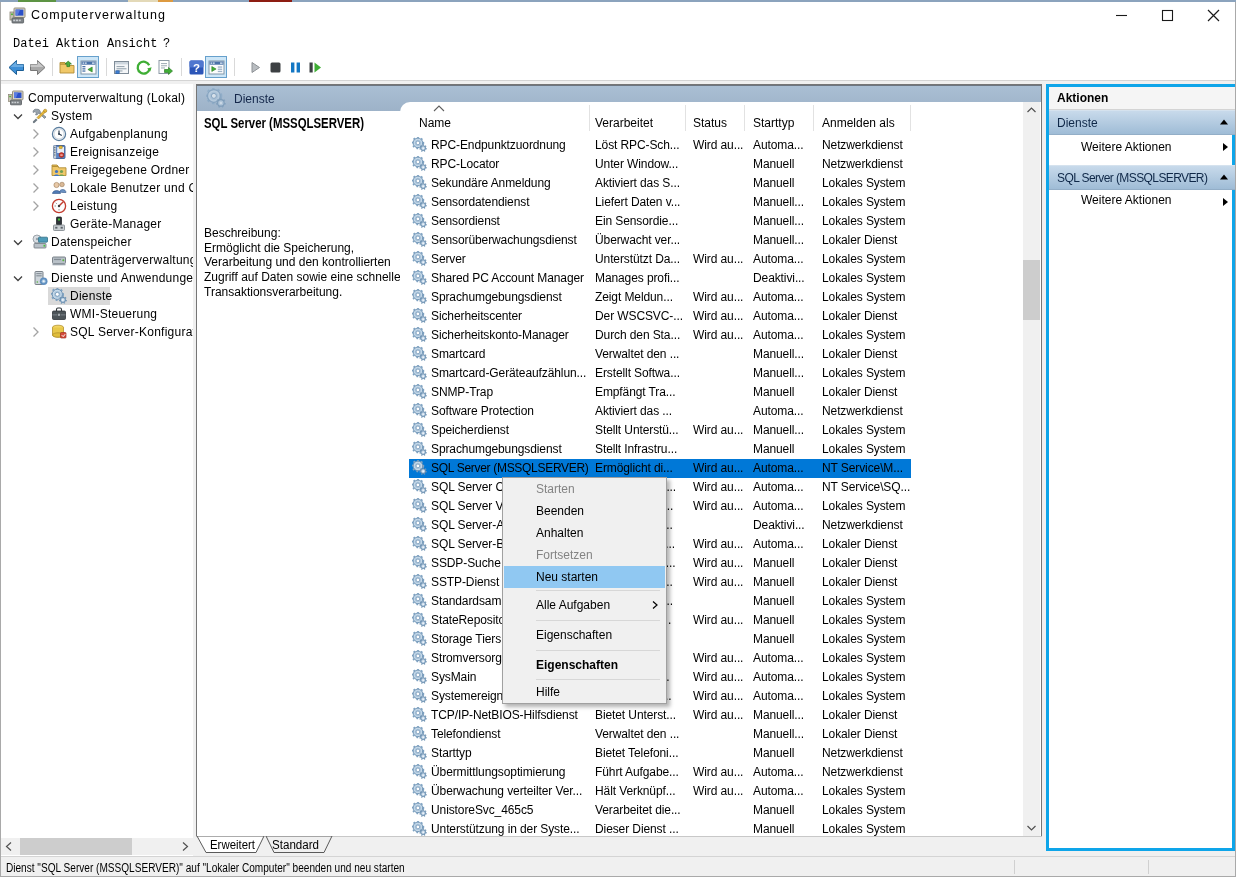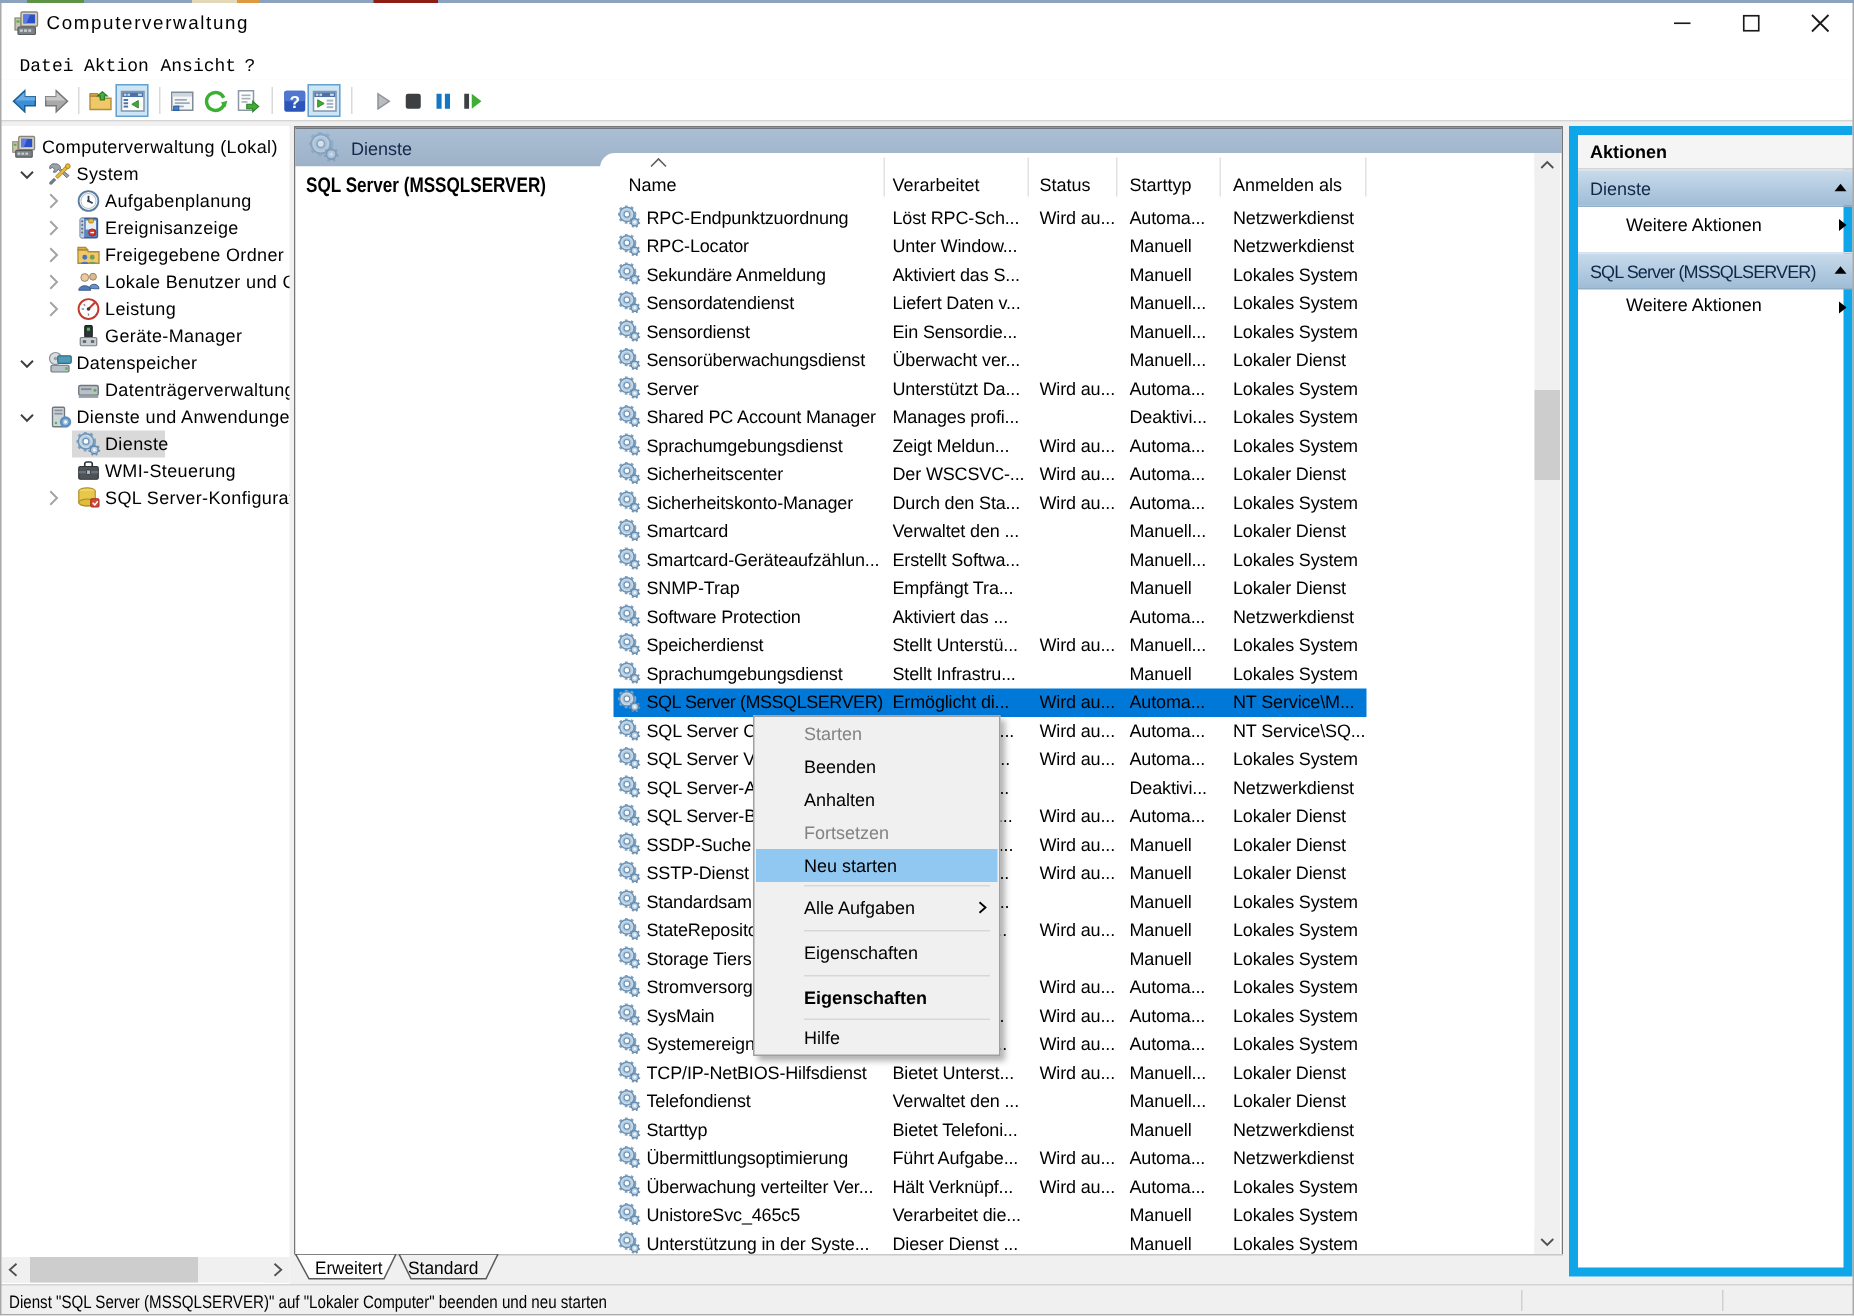--- a/index.html
+++ b/index.html
@@ -25,21 +25,21 @@
 .colhdr { position:absolute; top:14px; color:#000; }
 .colsep { position:absolute; top:3px; width:1px; height:26px; background:#e2e2e2; }
 .lrow { position:absolute; left:0; width:641px; height:19px; line-height:19px; white-space:nowrap; }
 .lcell { position:absolute; top:0; height:19px; overflow:hidden; white-space:nowrap; letter-spacing:-0.1px; }
 .selbg { position:absolute; left:9px; top:0; width:502px; height:19px; background:#0078d7; }
 .vsb { position:absolute; left:623px; top:0; width:17px; height:734px; background:#f0f0f0; }
 .vsbthumb { position:absolute; left:0; top:158px; width:17px; height:60px; background:#cdcdcd; }
 .sbtn { position:absolute; width:17px; height:17px; background:#f0f0f0; }
 .hsb { position:absolute; left:0px; top:754px; width:192px; height:17px; background:#f0f0f0; }
 .hsbthumb { position:absolute; left:19px; top:0; width:112px; height:17px; background:#cdcdcd; }
-.actions { left:1046px; top:84px; width:189px; height:767px; background:#fff; border:6px solid #0ea5e9; }
+.actions { left:1046px; top:84px; width:189px; height:767px; background:#fff; border:3px solid #0ea5e9; }
 .acthdr { position:absolute; left:0; top:0; width:187px; height:23px; background:#f5f5f5; border-bottom:1px solid #d4d4d4; font-weight:bold; line-height:22px; padding-left:8px; }
 .actbar { position:absolute; left:0; width:187px; height:25px; background:linear-gradient(#c8daeb,#9fbcd6); color:#0f2848; line-height:24px; padding-left:8px; border-top:1px solid #d5e2ee; border-bottom:1px solid #93aec7; }
 .actrow { position:absolute; left:0; width:187px; height:24px; line-height:24px; padding-left:32px; }
 .statusbar { left:0; top:856px; width:1236px; height:21px; background:#f0f0f0; border-top:1px solid #d4d4d4; }
 .menu { left:502px; top:477px; width:165px; height:227px; background:#f0f0f0; border:1px solid #a0a0a0; box-shadow:3px 3px 4px rgba(0,0,0,0.30); z-index:50; }
 .mitem { position:absolute; left:1px; width:161px; height:22px; line-height:22px; padding-left:32px; }
 .mitem.dis { color:#838383; }
 .mitem.hl { background:#90c8f2; }
 .msep { position:absolute; left:33px; width:124px; height:1px; background:#d7d7d7; }
 .capbtn { position:absolute; top:0; width:46px; height:30px; }
@@ -339,20 +339,21 @@
 </div>
 <div class="abs midpane">
 <div class="band"></div>
 <div class="bandline"></div>
 <svg class="abs" style="left:9px;top:3px;width:20px;height:20px;opacity:0.55" viewBox="0 0 16 16">
       <use href="#gear"></use>
     </svg>
 <div class="bandtext">Dienste</div>
 <div class="abs" style="left:0;top:26px;width:209px;height:726px;background:#fff">
 <div class="dethead" style="top:4px">SQL Server (MSSQLSERVER)</div>
+<div class="dettext" style="top:115px;line-height:14.7px">Beschreibung:<br>Ermöglicht die Speicherung,<br>Verarbeitung und den kontrollierten<br>Zugriff auf Daten sowie eine schnelle<br>Transaktionsverarbeitung.</div>
 </div>
 <div class="listwrap">
 <div class="colhdr" style="left:19px">Name</div>
 <div class="colhdr" style="left:195px">Verarbeitet</div>
 <div class="colhdr" style="left:293px">Status</div>
 <div class="colhdr" style="left:353px">Starttyp</div>
 <div class="colhdr" style="left:422px">Anmelden als</div>
 <div class="colsep" style="left:189px"></div>
 <div class="colsep" style="left:285px"></div>
 <div class="colsep" style="left:344px"></div>

